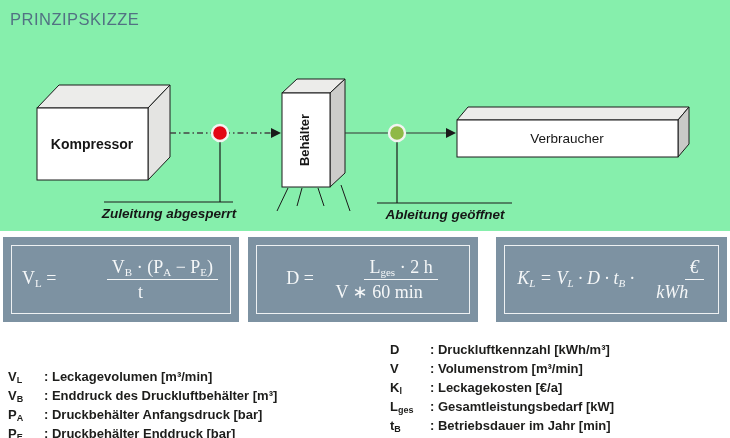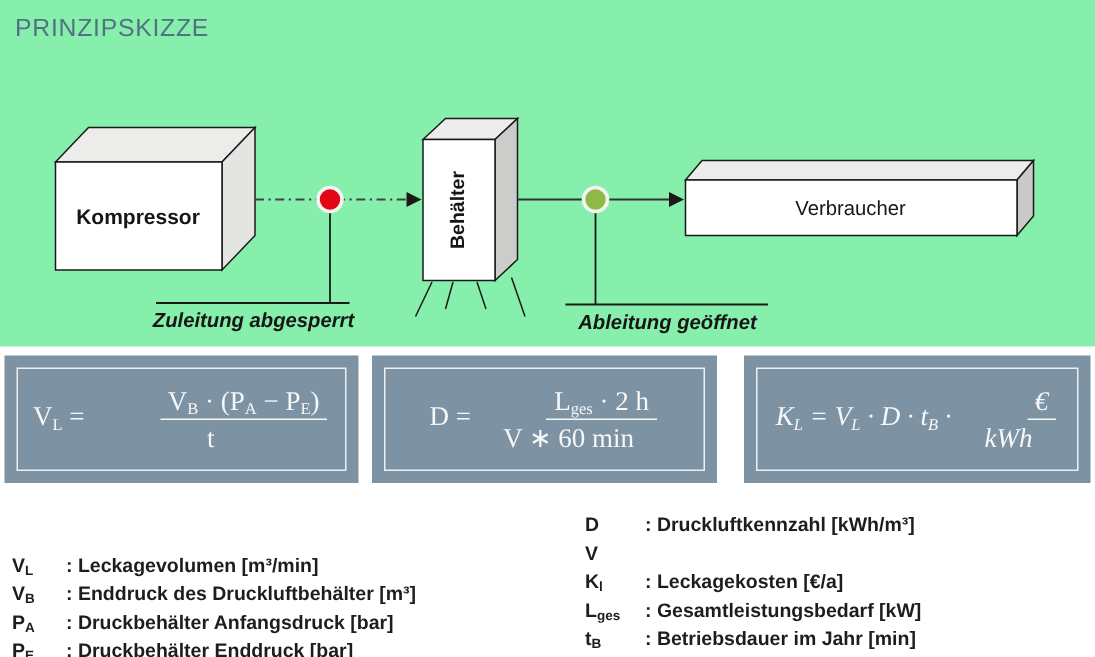--- a/index.html
+++ b/index.html
@@ -158,20 +158,21 @@
     </div>
   </div>
 
   <div class="legend-col right">
     <div class="legend-row">
       <span class="legend-sym"><span>D</span><sub></sub></span>
       <span class="legend-desc">: Druckluftkennzahl [kWh/m³]</span>
     </div>
     <div class="legend-row">
       <span class="legend-sym"><span>V</span><sub></sub></span>
+      <span class="legend-desc">: Volumenstrom [m³/min]</span>
     </div>
     <div class="legend-row">
       <span class="legend-sym"><span>K</span><sub>l</sub></span>
       <span class="legend-desc">: Leckagekosten [€/a]</span>
     </div>
     <div class="legend-row">
       <span class="legend-sym"><span>L</span><sub>ges</sub></span>
       <span class="legend-desc">: Gesamtleistungsbedarf [kW]</span>
     </div>
     <div class="legend-row">

